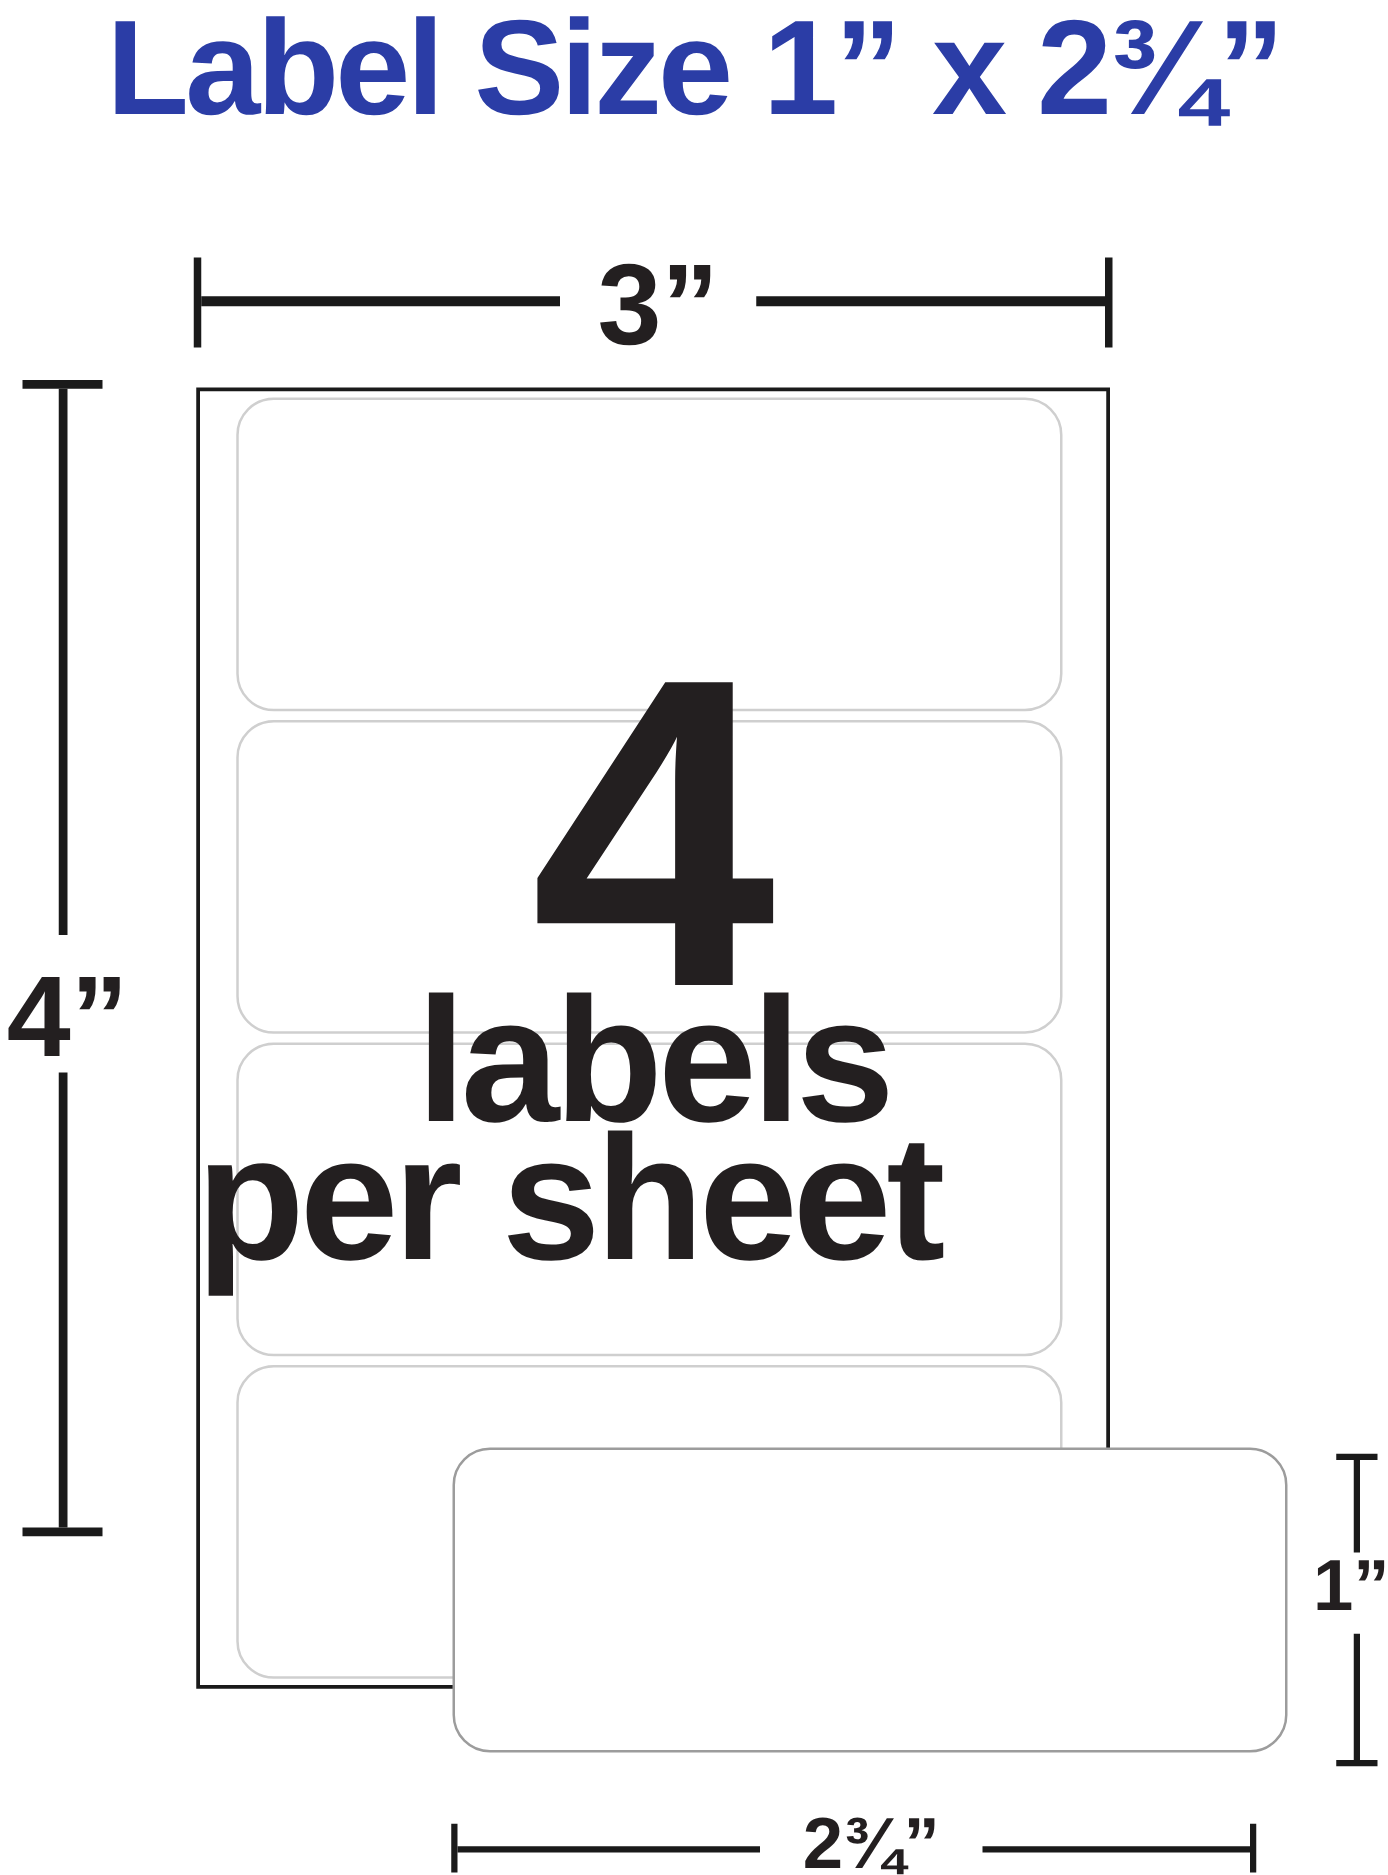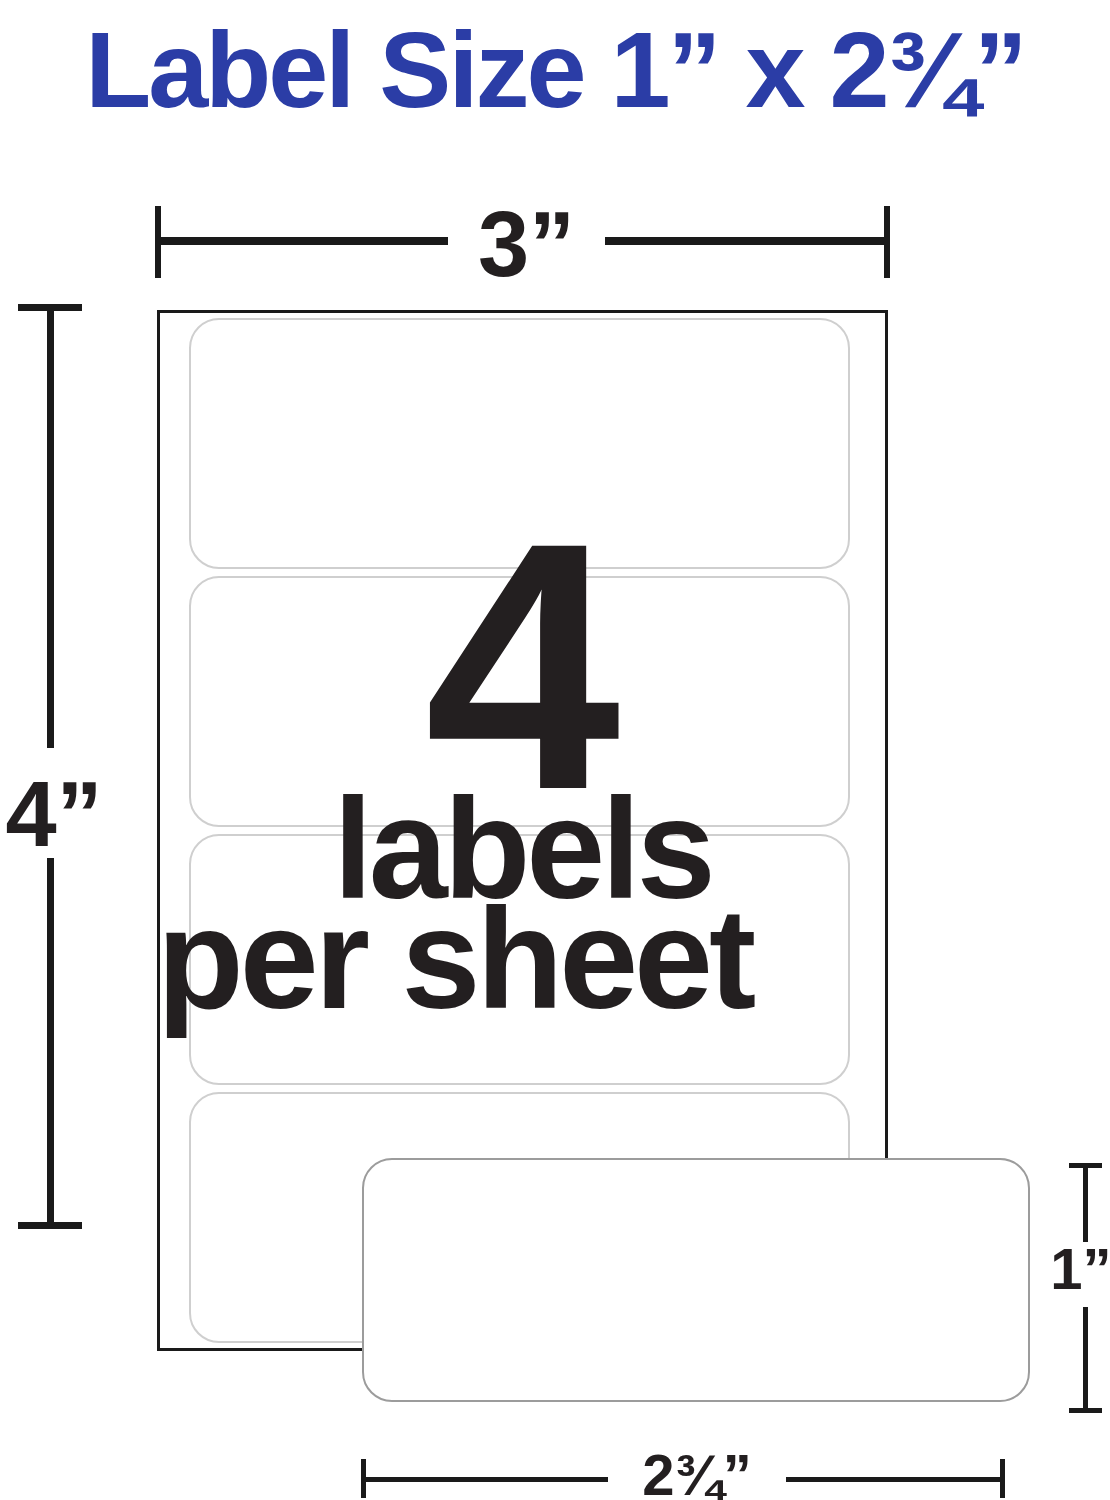--- a/index.html
+++ b/index.html
@@ -5,21 +5,21 @@
   html,body{margin:0;padding:0;background:#ffffff;}
   .canvas{
     position:relative;
     width:1110px;height:1500px;
     background:#ffffff;
     font-family:"Liberation Sans",sans-serif;
     overflow:hidden;
   }
   
   .title{
-    position:absolute;left:0;top:16px;width:1110px;
+    position:absolute;left:0;top:0;width:1110px;
     text-align:center;
     font-size:108px;font-weight:bold;letter-spacing:-3px;
     color:var(--title-blue,#2b3da6);
     line-height:1.0;
     white-space:nowrap;
   }
   .subtitle{
     position:absolute;left:0;top:99px;width:1070px;
     text-align:center;
     font-size:62px;font-weight:normal;letter-spacing:0;

